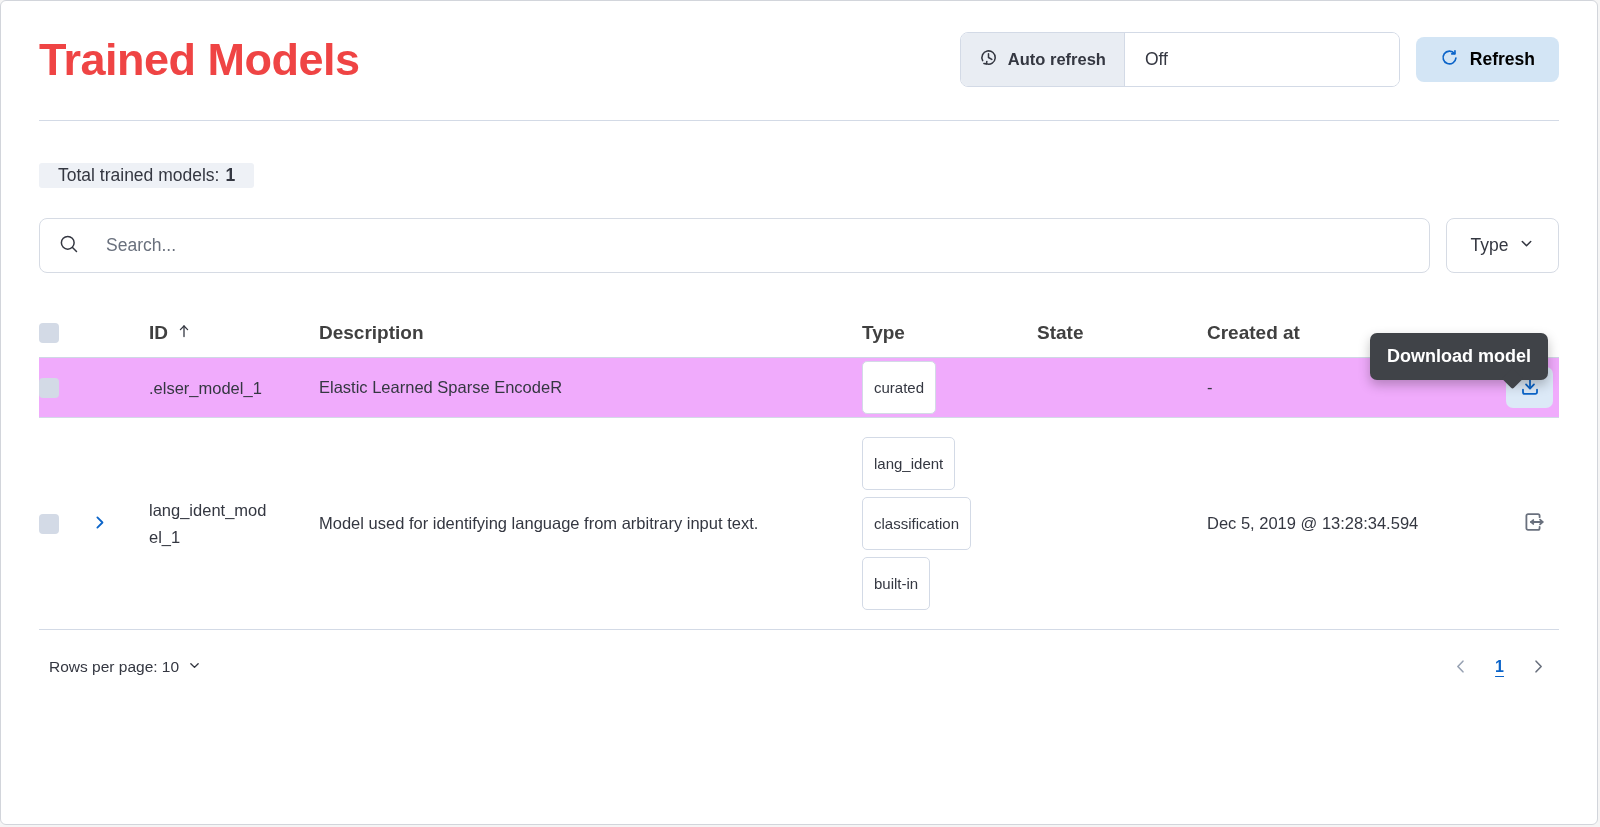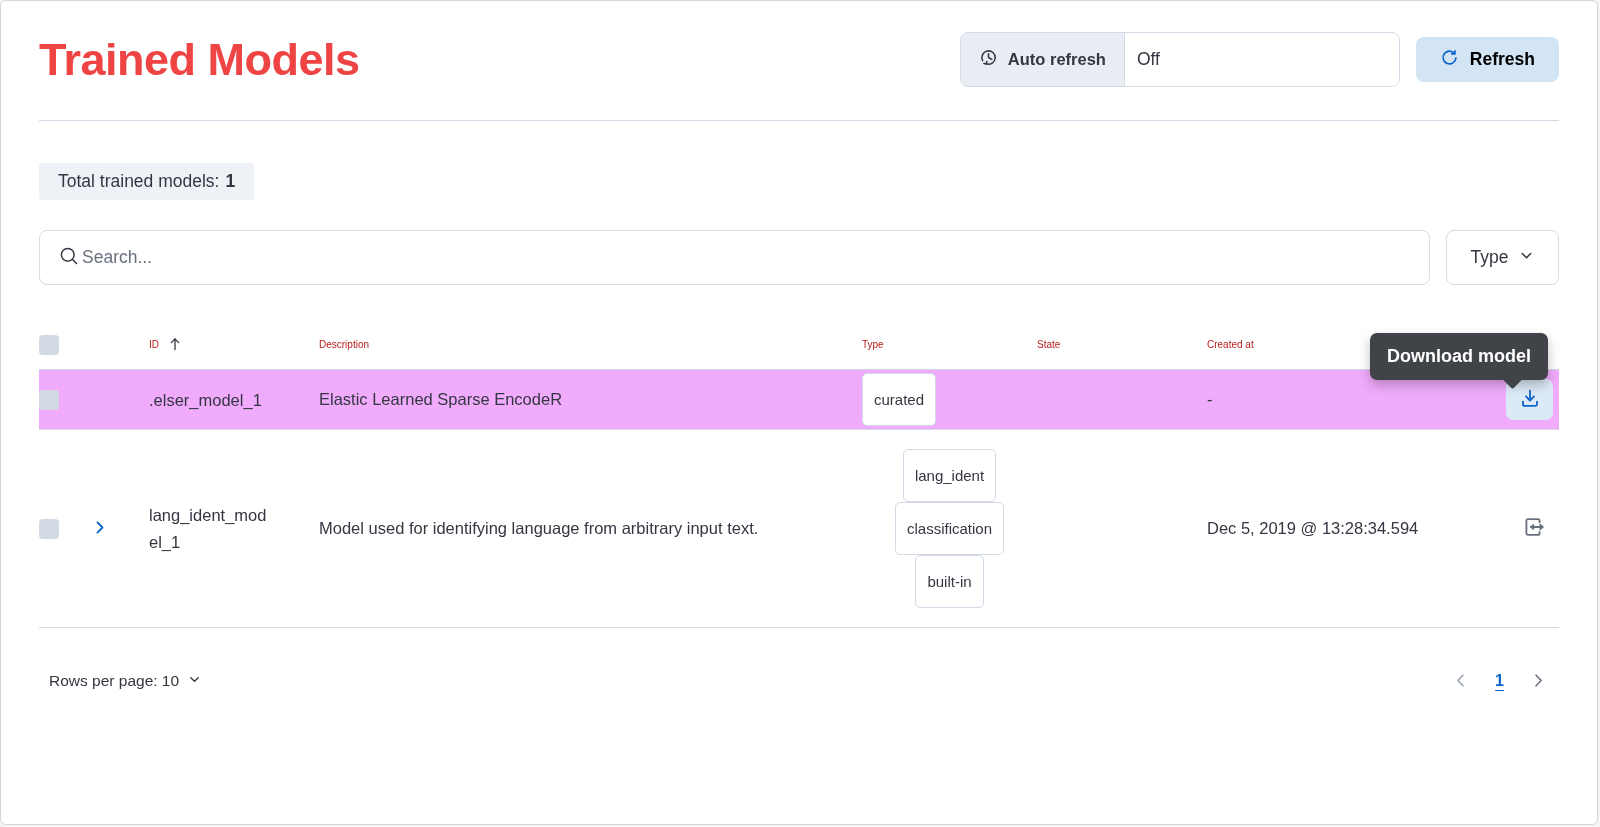--- a/index.html
+++ b/index.html
@@ -23,60 +23,60 @@
   .auto-refresh {
     display:flex; align-items:stretch; height:55px; width:440px;
     border:1px solid #d3dae6; border-radius:8px; overflow:hidden; background:#fff;margin-left:17px;
   }
   .auto-refresh-label {
     display:flex; align-items:center; gap:10px; background:#e9edf3;
     padding:0 18px; font-size:16.5px; font-weight:700; color:#343741;
     border-right:1px solid #d3dae6; white-space:nowrap;
   }
   .auto-refresh-value {
-    flex:1; display:flex; align-items:center; padding:0 12px;
+    flex:1; display:flex; align-items:center; padding:0 20px;
     font-size:17.5px; color:#343741; background:#fff;
   }
   .refresh-btn {
     height:45px; padding:0 24px; border:none; border-radius:8px;
     background:#d3e5f5; color:#000000; font-size:17.5px; font-weight:600;
     display:flex; align-items:center; gap:11px; cursor:pointer;
     font-family:inherit;
   }
   .title-divider { border-bottom:1px solid #d3dae6; margin:28px 38px 0 38px; }
   
   .total-badge {
     display:inline-flex; align-items:center; gap:6px;
     margin:42px 0 0 38px; background:#eef1f6; color:#343741;
-    font-size:17.5px; padding:8px 19px; border-radius:3px;
+    font-size:17.5px; padding:2px 19px; border-radius:3px;
   }
   .total-badge b { font-weight:700; }
   
   .search-row { display:flex; gap:16px; margin:30px 38px 0 38px; }
   .search-box {
     flex:1; height:55px; border:1px solid #d6dbe4; border-radius:8px;
-    display:flex; align-items:center; gap:3px; padding:4px 19px; background:#fff;
+    display:flex; align-items:center; gap:27px; padding:4px 19px; background:#fff;
   }
   .search-box input {
     flex:1; border:none; outline:none; font-size:17.5px; color:#343741;
     font-family:inherit; background:transparent;
   }
   .search-box input::placeholder { color:#69707d; opacity:1; }
   .type-filter-btn {
     width:113px; height:55px; border:1px solid #d6dbe4; border-radius:8px;
     background:#fff; display:flex; align-items:center; justify-content:center;
     gap:11px; font-size:17.5px; font-weight:500; color:#343741; cursor:pointer;
     font-family:inherit;
   }
   
   .models-table { margin:35px 38px 0 38px; }
   .t-row { display:flex; align-items:center; }
   .t-head {
     height:50px; border-bottom:1px solid #cfd7e4;
-    font-size:10px; font-weight:400; color:#b91c1c;
+    font-size:19px; font-weight:700; color:#404040;
   }
   .col-check   { width:48px; }
   .col-expand  { width:62px; display:flex; align-items:center; }
   .col-id      { width:170px; padding-right:46px; }
   .col-desc    { flex:1; padding-right:24px; }
   .col-type    { width:175px; }
   .col-state   { width:170px; }
   .col-created { width:240px; }
   .col-actions { width:112px; display:flex; justify-content:flex-end; padding-right:6px; }
   .checkbox {
@@ -86,21 +86,21 @@
   .data-row { border-bottom:1px solid #d3dae6; font-size:16.5px; color:#343741; }
   .row-elser { min-height:60px; background:#f0abfc; }
   .row-lang  { padding:19px 0; }
   .id-text   { word-break:break-all; line-height:1.6; }
   .desc-text { max-width:430px; line-height:2.1; }
   .badge {
     display:inline-flex; align-items:center; background:#fff;
     border:1px solid #d3dae6; border-radius:5px; padding:17px 11px;
     font-size:15px; color:#343741; white-space:nowrap;
   }
-  .badge-stack { display:flex; flex-direction:column; align-items:center; }
+  .badge-stack { display:flex; flex-direction:column; align-items:flex-start; gap:7px; }
   .download-btn {
     width:47px; height:41px; border:none; border-radius:7px; background:#dce9f7;
     display:flex; align-items:center; justify-content:center; cursor:pointer;
   }
   .map-btn {
     width:36px; height:36px; border:none; background:transparent;
     display:flex; align-items:center; justify-content:center; cursor:pointer;
     margin-right:2px;
   }
   .expand-btn { background:none; border:none; cursor:pointer; padding:4px; display:flex; }
@@ -112,21 +112,21 @@
     padding:13px 17px; border-radius:7px; white-space:nowrap;
     box-shadow:0 5px 12px rgba(0,0,0,0.25); z-index:5;
   }
   .tooltip-caret {
     position:absolute; bottom:-6px; right:28px; width:15px; height:15px;
     background:#404348; transform:rotate(45deg); border-radius:2px;
   }
   
   .table-footer {
     display:flex; justify-content:space-between; align-items:center;
-    margin:42px 38px 0 38px; padding:0 10px 0 10px;
+    margin:26px 38px 0 38px; padding:0 10px 0 10px;
   }
   .rows-per-page {
     display:flex; align-items:center; gap:9px; font-size:15.5px; color:#343741;
     cursor:pointer; background:none; border:none; font-family:inherit;
   }
   .pagination { display:flex; align-items:center; gap:24px; }
   .page-num {
     font-size:16px; font-weight:700; color:#0b64c9;
     text-decoration:underline; text-underline-offset:4px; cursor:pointer;
     background:none; border:none; font-family:inherit;

